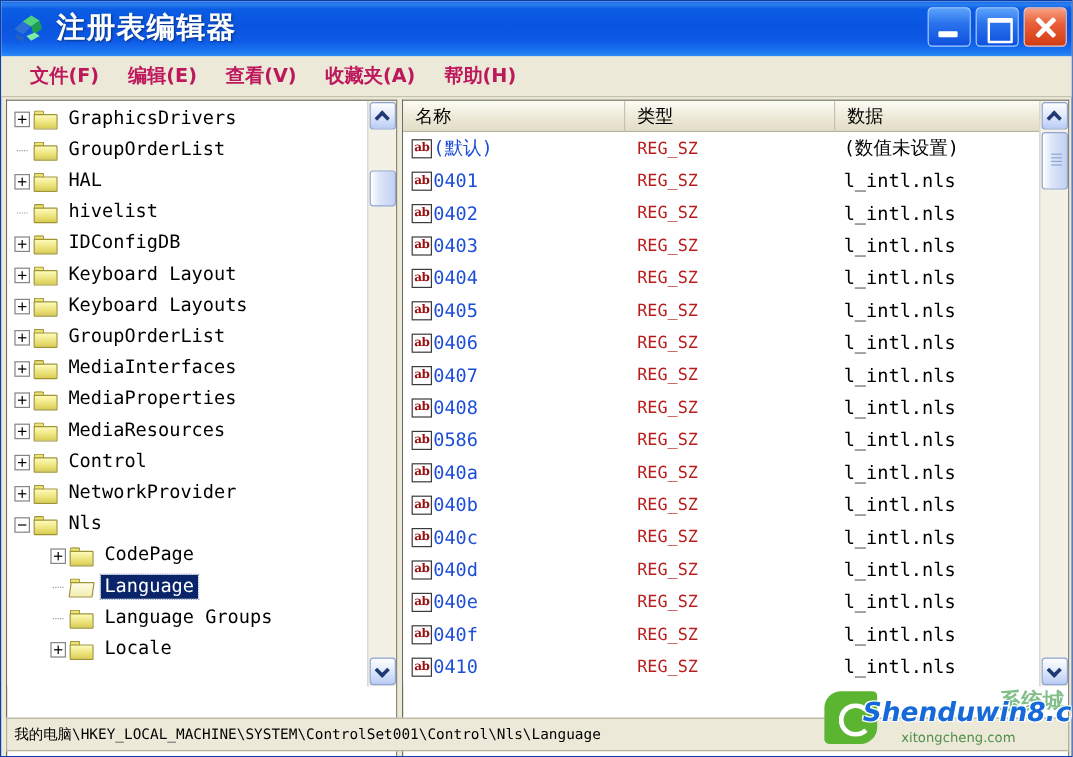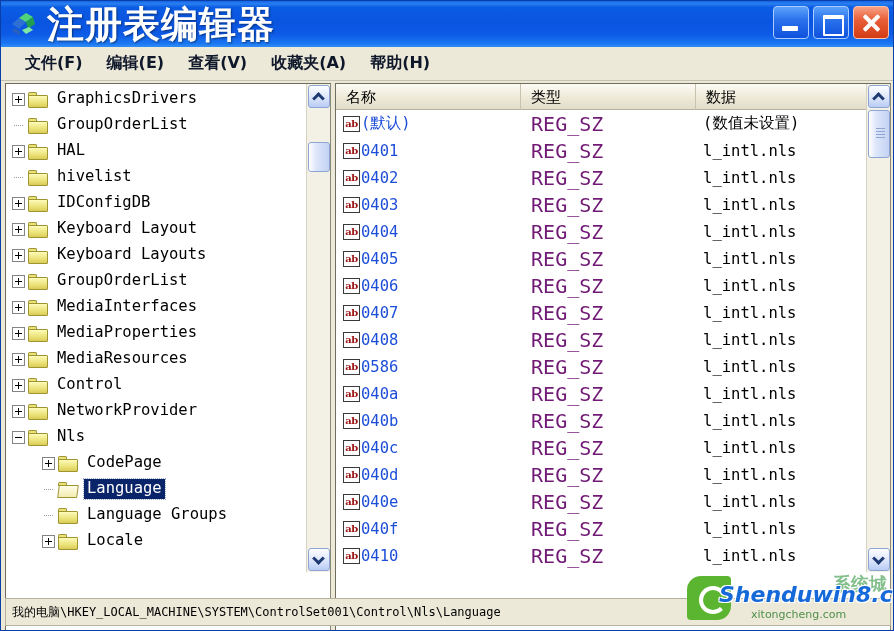--- a/index.html
+++ b/index.html
@@ -29,21 +29,21 @@
     display: flex; align-items: center;
     padding-left: 8px;
   }
   .title-icon {
     width: 30px; height: 28px;
     position: relative; flex: 0 0 auto;
     margin-right: 8px;
   }
   .title-text {
     color: #fff;
-    font-size: 37px;
+    font-size: 24px;
     font-weight: bold;
     letter-spacing: 1px;
     text-shadow: 1px 1px 2px rgba(0,0,0,.45);
     white-space: nowrap;
     line-height: 1;
   }
   .winbtns {
     position: absolute; right: 6px; top: 5px;
     display: flex; gap: 4px;
   }
@@ -83,21 +83,21 @@
     position: absolute; left: 0; top: 46px;
     width: 894px; height: 34px;
     background: #ece9d8;
     border-bottom: 1px solid #c5c2b0;
     display: flex; align-items: center;
     padding-left: 12px;
   }
   .menuitem {
     font-family: "DejaVu Sans", "Liberation Sans", sans-serif;
     font-size: 16px;
-    color: #0f172a;
+    color: #be185d;
     font-weight: bold;
     padding: 3px 12px;
     cursor: default;
     white-space: nowrap;
   }
 
   
   .panes {
     position: absolute; left: 4px; top: 82px;
     width: 886px; height: 512px;
@@ -246,21 +246,21 @@
   }
   .lc-name {
     width: 163px;
     font-family: "DejaVu Sans Mono", "Liberation Mono", monospace;
     font-size: 15.5px; color: #1d4ed8;
     overflow: hidden;
   }
   .lc-type {
     width: 175px; padding-left: 10px;
     font-family: "DejaVu Sans Mono", "Liberation Mono", monospace;
-    font-size: 20px; color: #701a75;
+    font-size: 14px; color: #b91c1c;
   }
   .lc-data {
     width: 180px; padding-left: 10px;
     font-family: "DejaVu Sans Mono", "Liberation Mono", monospace;
     font-size: 15.5px; color: #000;
   }
 
   
   .vsb {
     position: absolute; right: 0; top: 0;

